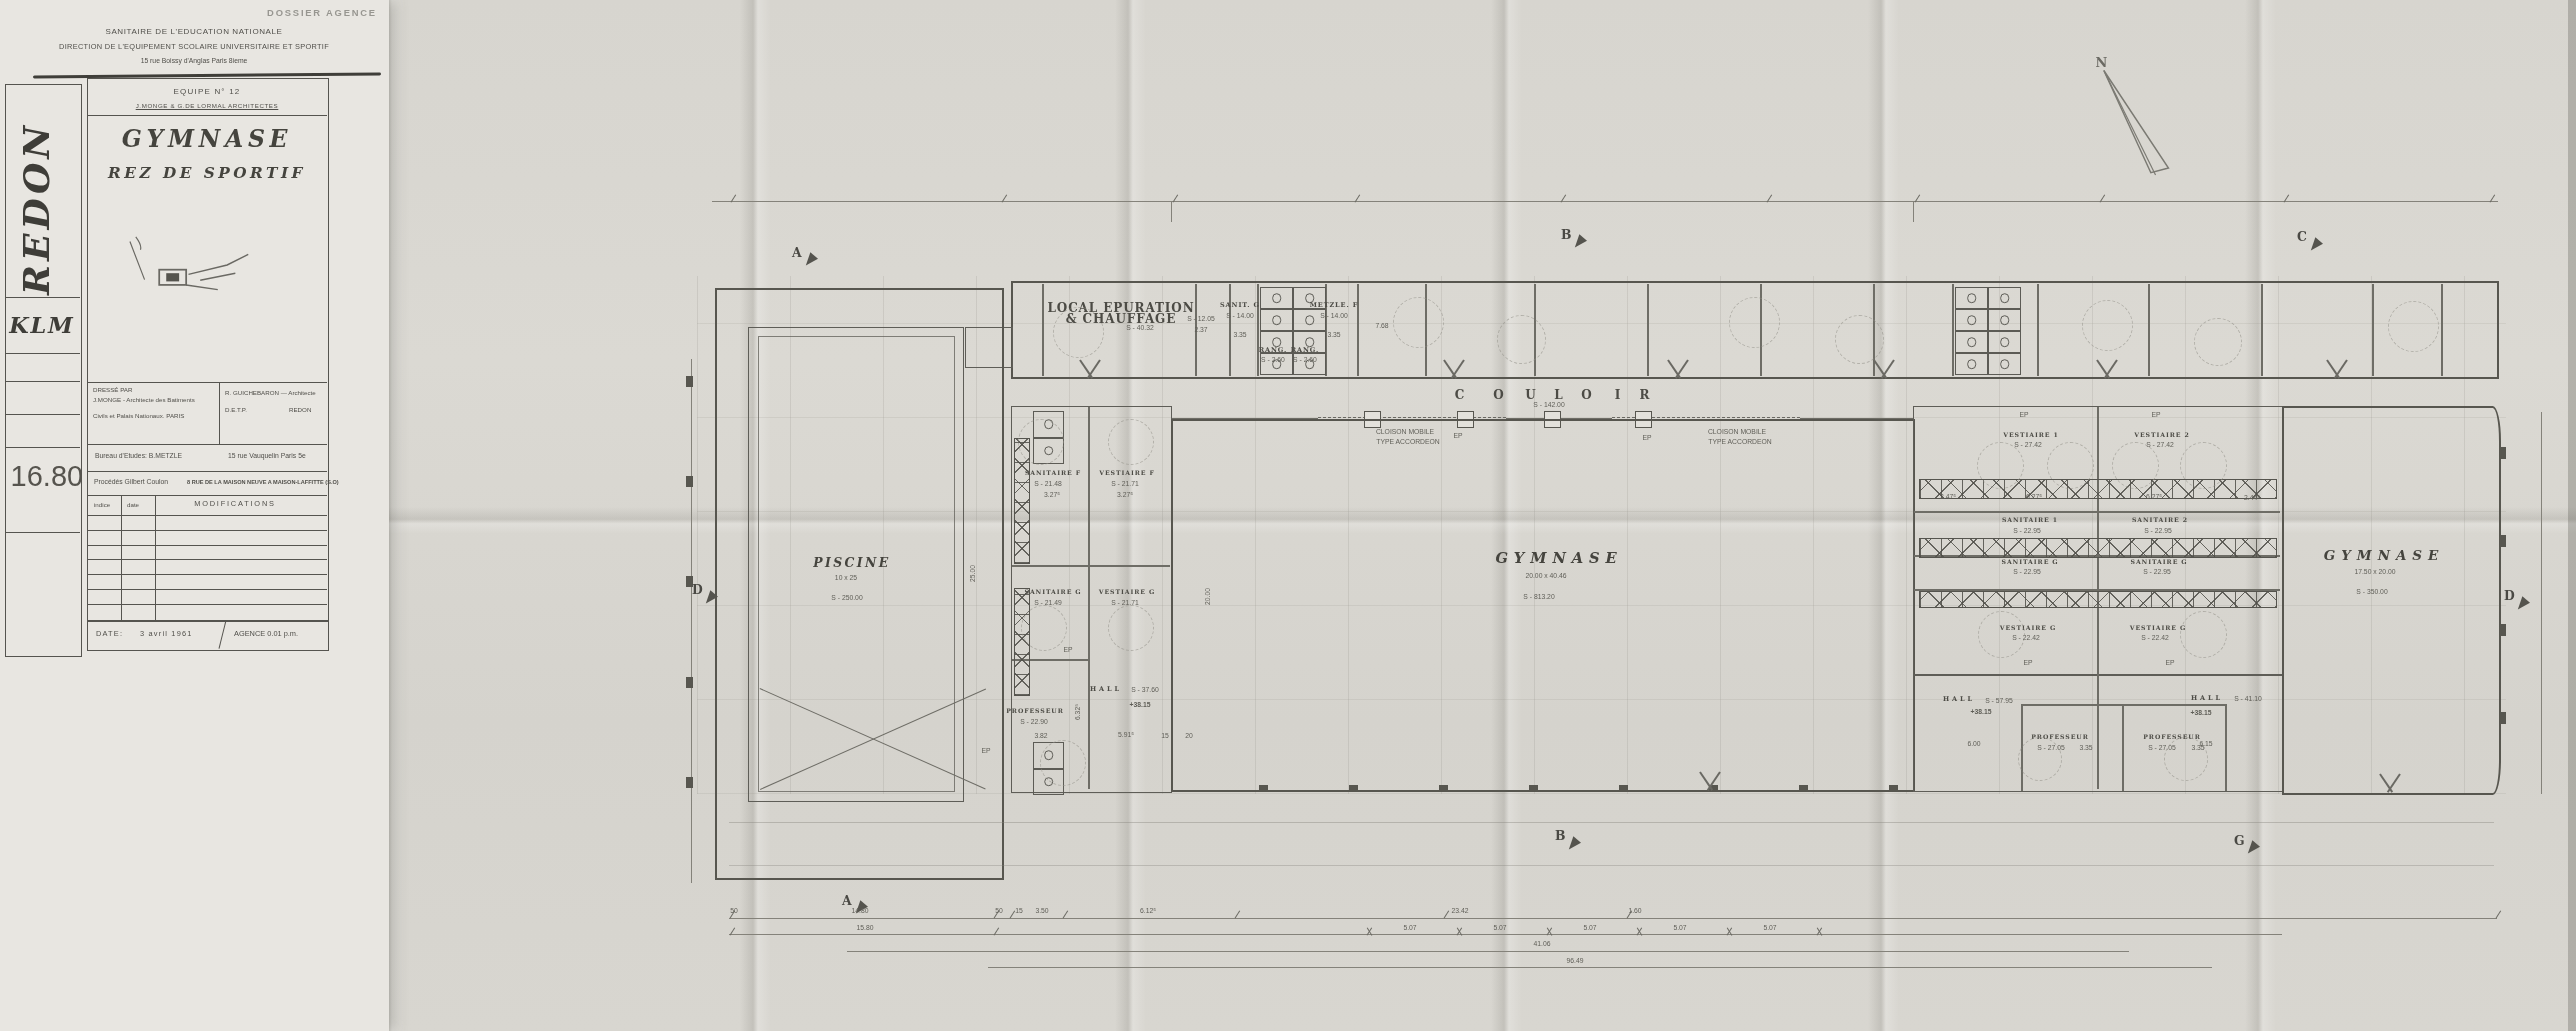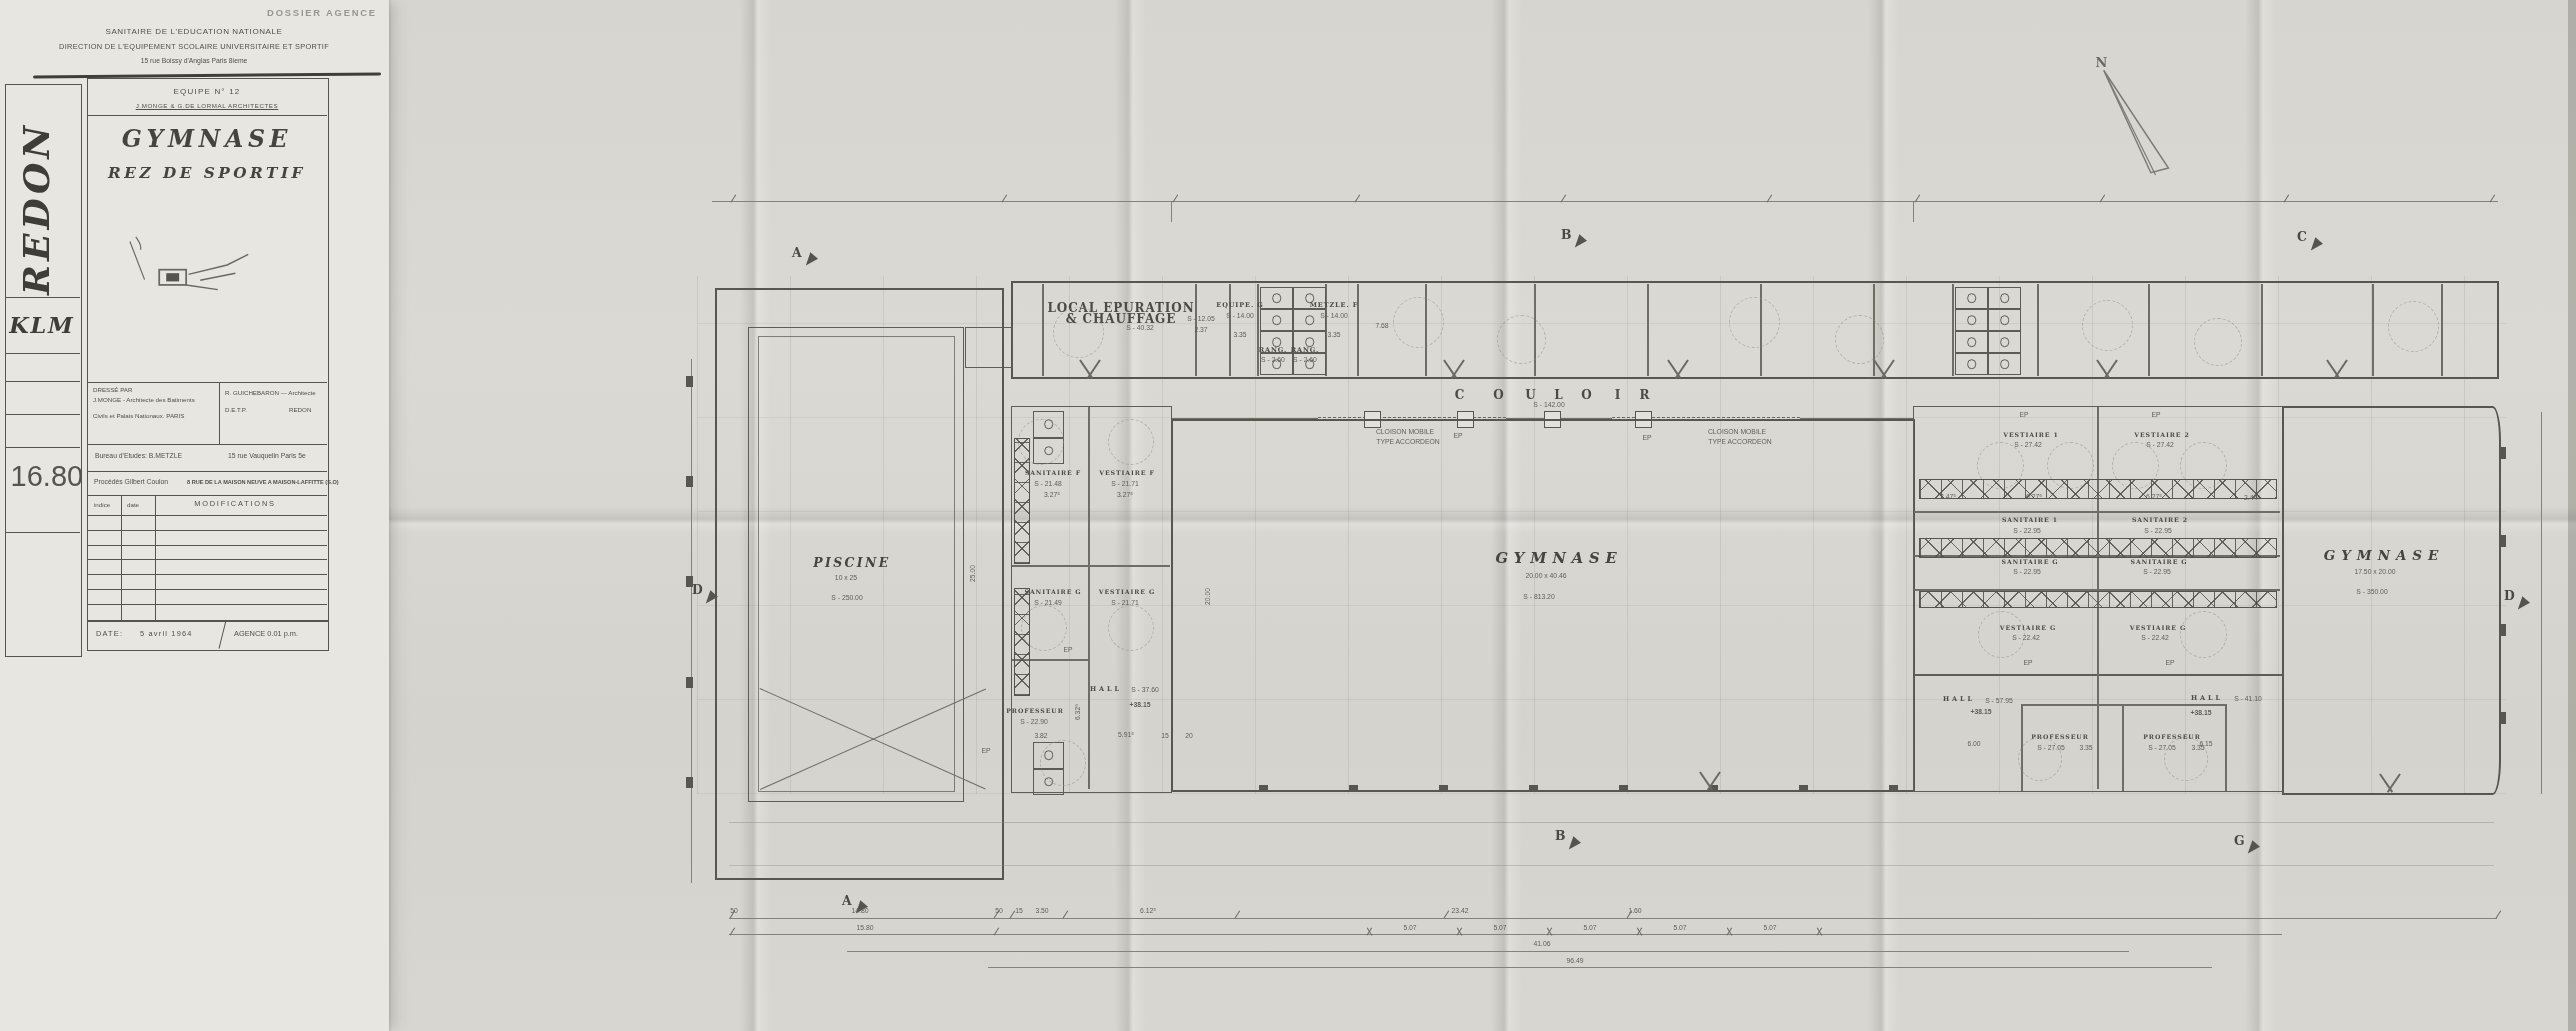--- a/index.html
+++ b/index.html
@@ -123,21 +123,21 @@
     <div class="ln" style="left:87px;top:515px;width:240px;height:0.9px"></div>
     <div class="ln" style="left:87px;top:530px;width:240px;height:0.9px"></div>
     <div class="ln" style="left:87px;top:545px;width:240px;height:0.9px"></div>
     <div class="ln" style="left:87px;top:559px;width:240px;height:0.9px"></div>
     <div class="ln" style="left:87px;top:574px;width:240px;height:0.9px"></div>
     <div class="ln" style="left:87px;top:589px;width:240px;height:0.9px"></div>
     <div class="ln" style="left:87px;top:604px;width:240px;height:0.9px"></div>
 
     <div class="box" style="left:87px;top:620px;width:240px;height:29px"></div>
     <div class="tl s12" style="left:96px;top:629px;letter-spacing:1.2px">DATE:</div>
-    <div class="tl s12" style="left:140px;top:629px;letter-spacing:1.2px">5 avril 1964</div>
+    <div class="tl s12" style="left:140px;top:629px;letter-spacing:1.2px">3 avril 1961</div>
     <div class="ln" style="left:222px;top:620px;width:1.2px;height:29px;transform:rotate(14deg)"></div>
     <div class="tl s12" style="left:234px;top:629px">AGENCE 0.01 p.m.</div>
 
     <div class="box" style="left:4.7px;top:84px;width:75px;height:571px"></div>
     <div class="ln" style="left:4.7px;top:297px;width:75px;height:1.2px"></div>
     <div class="ln" style="left:4.7px;top:353px;width:75px;height:1.2px"></div>
     <div class="ln" style="left:4.7px;top:381px;width:75px;height:0.9px"></div>
     <div class="ln" style="left:4.7px;top:414px;width:75px;height:0.9px"></div>
     <div class="ln" style="left:4.7px;top:447px;width:75px;height:1.2px"></div>
     <div class="ln" style="left:4.7px;top:532px;width:75px;height:1.2px"></div>
@@ -211,21 +211,21 @@
       <div class="wc"></div>
       <div class="wc"></div>
       <div class="wc"></div>
   </div>
 
   <div class="t room" style="left:1121px;top:301px">LOCAL EPURATION</div>
   <div class="t room" style="left:1121px;top:312px">&amp; CHAUFFAGE</div>
   <div class="t dim" style="left:1140px;top:324px">S - 40.32</div>
   <div class="t dim" style="left:1201px;top:315px">S - 12.05</div>
   <div class="t dim" style="left:1201px;top:326px">2.37</div>
-  <div class="t room" style="left:1240px;top:301px;font-size:6.5px">EQUIPE. G</div>
+  <div class="t room" style="left:1240px;top:301px;font-size:6.5px">SANIT. G</div>
   <div class="t dim" style="left:1240px;top:312px">S - 14.00</div>
   <div class="t dim" style="left:1240px;top:331px">3.35</div>
   <div class="t room" style="left:1273px;top:346px;font-size:6.5px">RANG.</div>
   <div class="t dim" style="left:1273px;top:356px">S - 2.60</div>
   <div class="t room" style="left:1305px;top:346px;font-size:6.5px">RANG.</div>
   <div class="t dim" style="left:1305px;top:356px">S - 2.60</div>
   <div class="t room" style="left:1334px;top:301px;font-size:6.5px">METZLE. F</div>
   <div class="t dim" style="left:1334px;top:312px">S - 14.00</div>
   <div class="t dim" style="left:1334px;top:331px">3.35</div>
   <div class="t dim" style="left:1382px;top:322px">7.68</div>

